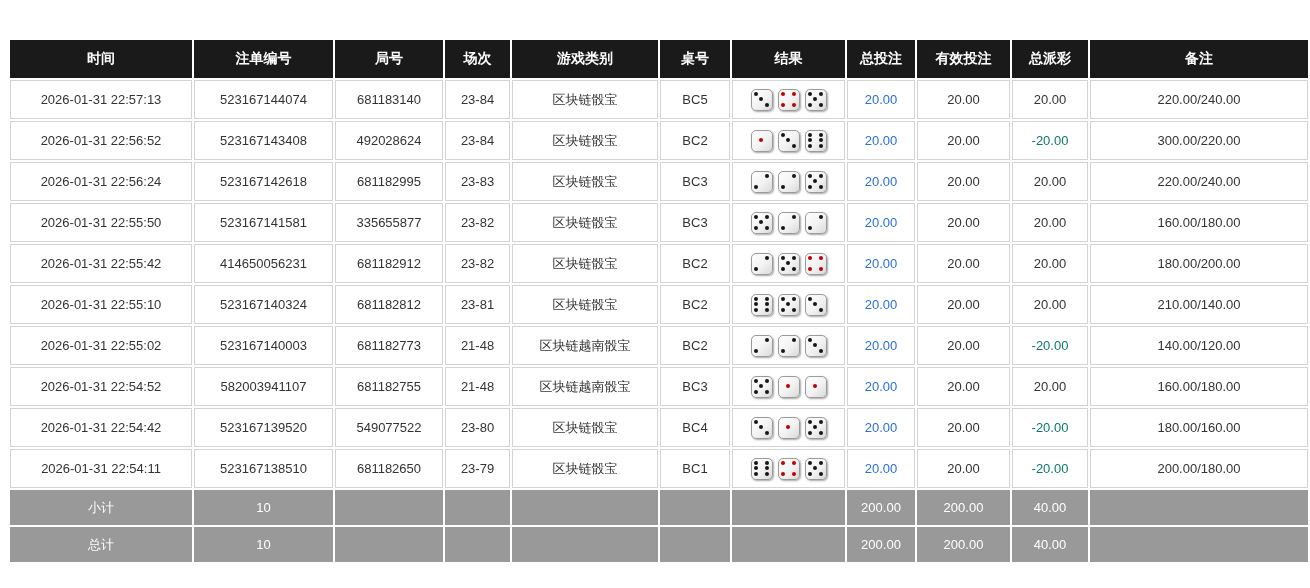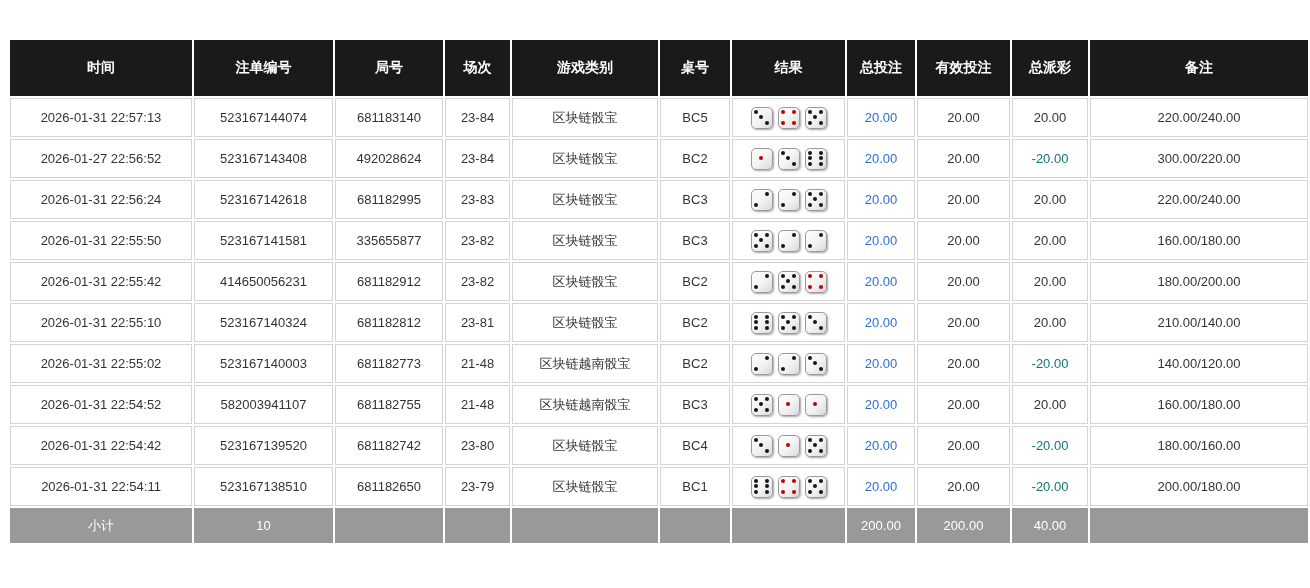--- a/index.html
+++ b/index.html
@@ -21,21 +21,21 @@
     border-spacing: 2px;
     table-layout: fixed;
     font-size: 13px;
   }
   table.records th {
     background: #1a1a1a;
     color: #ffffff;
     font-weight: bold;
     font-size: 14px;
     height: 30px;
-    padding: 13px 2px;
+    padding: 4px 2px;
     text-align: center;
     vertical-align: middle;
     white-space: nowrap;
   }
   table.records tbody td {
     background: #ffffff;
     border: 1px solid #d4d4d4;
     color: #333333;
     height: 37px;
     padding: 0 3px;
@@ -168,21 +168,21 @@
                 <span class="pip"></span>
               </span>
             </span>
           </td>
           <td><span class="amount-link">20.00</span></td>
           <td><span>20.00</span></td>
           <td><span>20.00</span></td>
           <td><span>220.00/240.00</span></td>
         </tr>
         <tr>
-          <td><span>2026-01-27 22:56:52</span></td>
+          <td><span>2026-01-31 22:56:52</span></td>
           <td><span>523167143408</span></td>
           <td><span>492028624</span></td>
           <td><span>23-84</span></td>
           <td><span>区块链骰宝</span></td>
           <td><span>BC2</span></td>
           <td>
             <span class="dice-group">
               <span class="die">
                 <span></span>
                 <span></span>
@@ -513,21 +513,21 @@
             </span>
           </td>
           <td><span class="amount-link">20.00</span></td>
           <td><span>20.00</span></td>
           <td><span>20.00</span></td>
           <td><span>160.00/180.00</span></td>
         </tr>
         <tr>
           <td><span>2026-01-31 22:54:42</span></td>
           <td><span>523167139520</span></td>
-          <td><span>681182742</span></td>
+          <td><span>549077522</span></td>
           <td><span>23-80</span></td>
           <td><span>区块链骰宝</span></td>
           <td><span>BC4</span></td>
           <td>
             <span class="dice-group">
               <span class="die">
                 <span class="pip"></span>
                 <span></span>
                 <span></span>
                 <span></span>
@@ -612,20 +612,33 @@
           </td>
           <td><span class="amount-link">20.00</span></td>
           <td><span>20.00</span></td>
           <td><span class="neg">-20.00</span></td>
           <td><span>200.00/180.00</span></td>
         </tr>
       </tbody>
     <tfoot id="footer-rows">
         <tr>
           <td>小计</td>
+          <td>10</td>
+          <td></td>
+          <td></td>
+          <td></td>
+          <td></td>
+          <td></td>
+          <td>200.00</td>
+          <td>200.00</td>
+          <td>40.00</td>
+          <td></td>
+        </tr>
+        <tr>
+          <td>总计</td>
           <td>10</td>
           <td></td>
           <td></td>
           <td></td>
           <td></td>
           <td></td>
           <td>200.00</td>
           <td>200.00</td>
           <td>40.00</td>
           <td></td>

